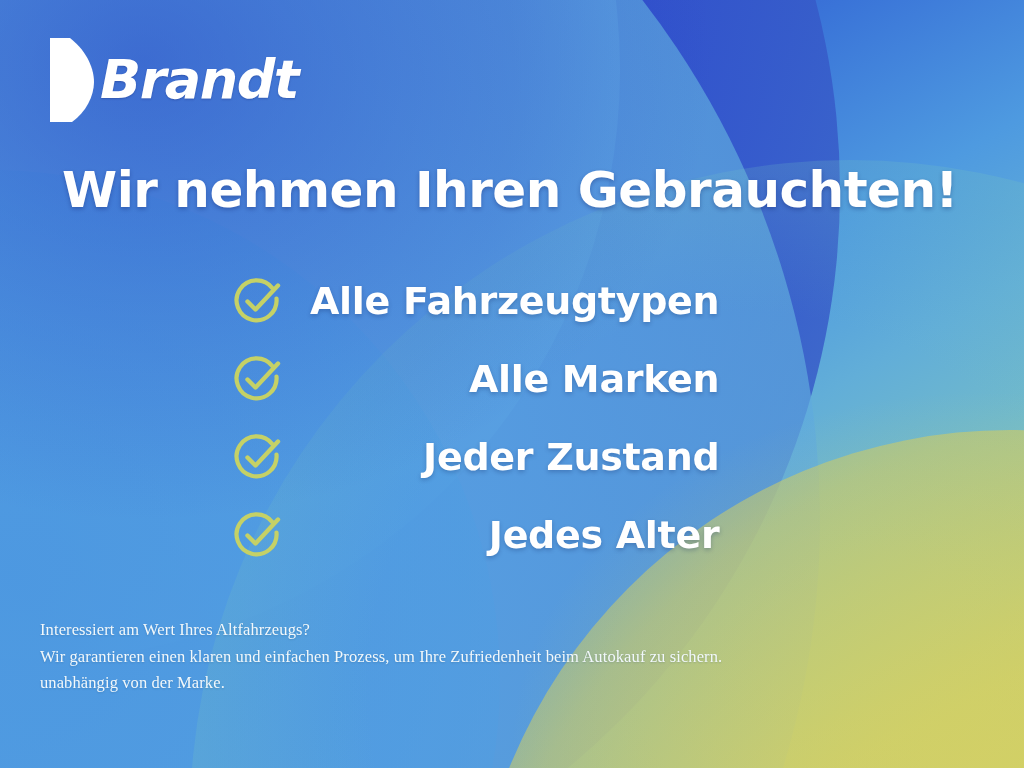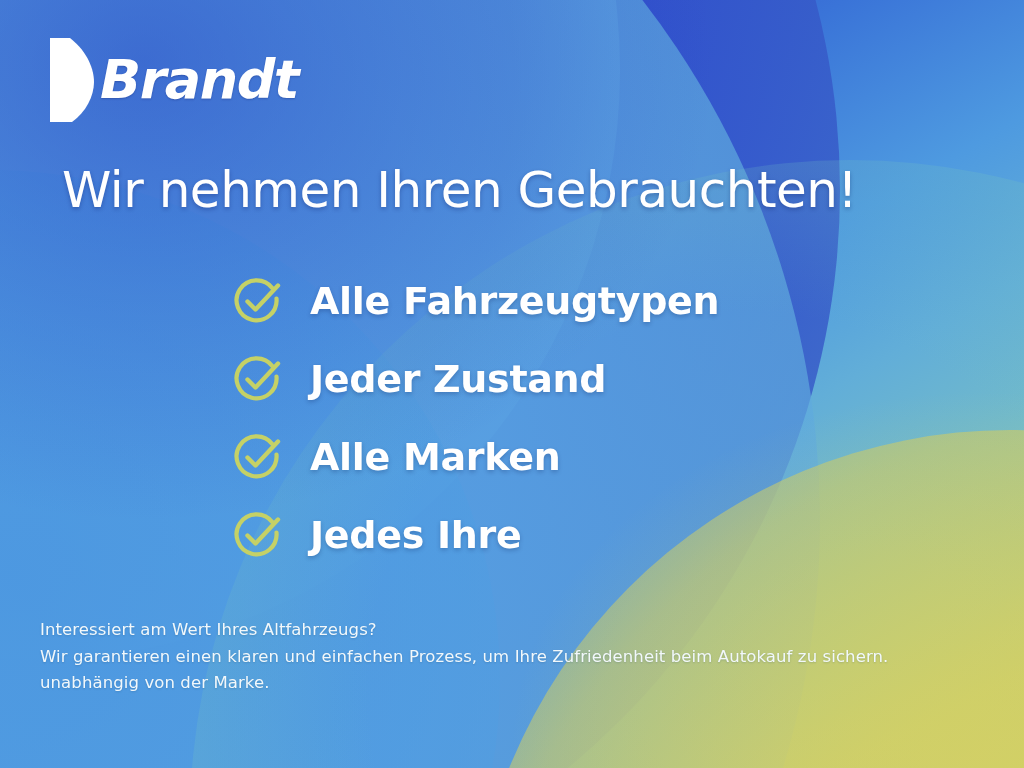--- a/index.html
+++ b/index.html
@@ -145,33 +145,34 @@
     line-height:1;
     margin-left:4px;
     text-shadow:0 1px 2px rgba(10,20,90,0.28);
   }
 
   
   .headline {
     position:absolute; left:62px; top:163px;
     color:#ffffff;
     font-family:"DejaVu Sans", sans-serif;
-    font-weight:normal;
+    font-weight:bold;
     font-size:50px;
     letter-spacing:-0.5px;
     line-height:1.1;
     white-space:nowrap;
     text-shadow:0 2px 4px rgba(10,20,90,0.30);
   }
 
   
   .features { position:absolute; left:232px; top:262px; }
   .feature-row {
     display:flex; align-items:center;
     height:78px;
+    justify-content:space-between;
   }
   .feature-icon { width:52px; height:52px; flex:0 0 52px; margin-right:26px; }
   .feature-icon svg { display:block; overflow:visible; }
   .feature-label {
     color:#ffffff;
     font-family:"DejaVu Sans", sans-serif;
     font-weight:bold;
     font-size:38px;
     letter-spacing:-0.3px;
     line-height:1;
@@ -182,21 +183,21 @@
   
   .footer {
     position:absolute; left:40px; top:617px; right:40px;
     color:#f2f8fb;
     font-family:"DejaVu Sans", sans-serif;
     font-size:16.5px;
     line-height:1.62;
     letter-spacing:0.1px;
     text-shadow:0 1px 2px rgba(20,60,90,0.20);
   }
-  .footer-line { white-space:nowrap; }
+  .footer-line { white-space:nowrap;font-family:Liberation Serif, serif; }
 </style>
 </head>
 <body>
 
 <div class="banner">
 
   <div class="bg-layer bg-base"></div>
   <div class="bg-layer arc-indigo"></div>
   <div class="bg-layer arc-lightband"></div>
   <div class="bg-layer arc-navy"></div>
@@ -231,41 +232,41 @@
         <span class="feature-label">Alle Fahrzeugtypen</span>
       </div>
 
       <div class="feature-row">
         <span class="feature-icon">
           <svg width="52" height="52" viewBox="0 0 52 52" aria-hidden="true">
             <path d="M40.5 13.2 A20 20 0 1 0 44.5 23.5" fill="none" stroke="#c5d166" stroke-width="4.2" stroke-linecap="round"></path>
             <path d="M15.5 26.5 L23.5 34.5 L46 10.5" fill="none" stroke="#c5d166" stroke-width="4.4" stroke-linecap="round" stroke-linejoin="round"></path>
           </svg>
         </span>
+        <span class="feature-label">Alle Marken</span>
+      </div>
+
+      <div class="feature-row">
+        <span class="feature-icon">
+          <svg width="52" height="52" viewBox="0 0 52 52" aria-hidden="true">
+            <path d="M40.5 13.2 A20 20 0 1 0 44.5 23.5" fill="none" stroke="#c5d166" stroke-width="4.2" stroke-linecap="round"></path>
+            <path d="M15.5 26.5 L23.5 34.5 L46 10.5" fill="none" stroke="#c5d166" stroke-width="4.4" stroke-linecap="round" stroke-linejoin="round"></path>
+          </svg>
+        </span>
         <span class="feature-label">Jeder Zustand</span>
       </div>
 
       <div class="feature-row">
         <span class="feature-icon">
           <svg width="52" height="52" viewBox="0 0 52 52" aria-hidden="true">
             <path d="M40.5 13.2 A20 20 0 1 0 44.5 23.5" fill="none" stroke="#c5d166" stroke-width="4.2" stroke-linecap="round"></path>
             <path d="M15.5 26.5 L23.5 34.5 L46 10.5" fill="none" stroke="#c5d166" stroke-width="4.4" stroke-linecap="round" stroke-linejoin="round"></path>
           </svg>
         </span>
-        <span class="feature-label">Alle Marken</span>
-      </div>
-
-      <div class="feature-row">
-        <span class="feature-icon">
-          <svg width="52" height="52" viewBox="0 0 52 52" aria-hidden="true">
-            <path d="M40.5 13.2 A20 20 0 1 0 44.5 23.5" fill="none" stroke="#c5d166" stroke-width="4.2" stroke-linecap="round"></path>
-            <path d="M15.5 26.5 L23.5 34.5 L46 10.5" fill="none" stroke="#c5d166" stroke-width="4.4" stroke-linecap="round" stroke-linejoin="round"></path>
-          </svg>
-        </span>
-        <span class="feature-label">Jedes Ihre</span>
+        <span class="feature-label">Jedes Alter</span>
       </div>
 
     </div>
 
     <div class="footer">
       <div class="footer-line">Interessiert am Wert Ihres Altfahrzeugs?</div>
       <div class="footer-line">Wir garantieren einen klaren und einfachen Prozess, um Ihre Zufriedenheit beim Autokauf zu sichern.</div>
       <div class="footer-line">unabhängig von der Marke.</div>
     </div>
 

